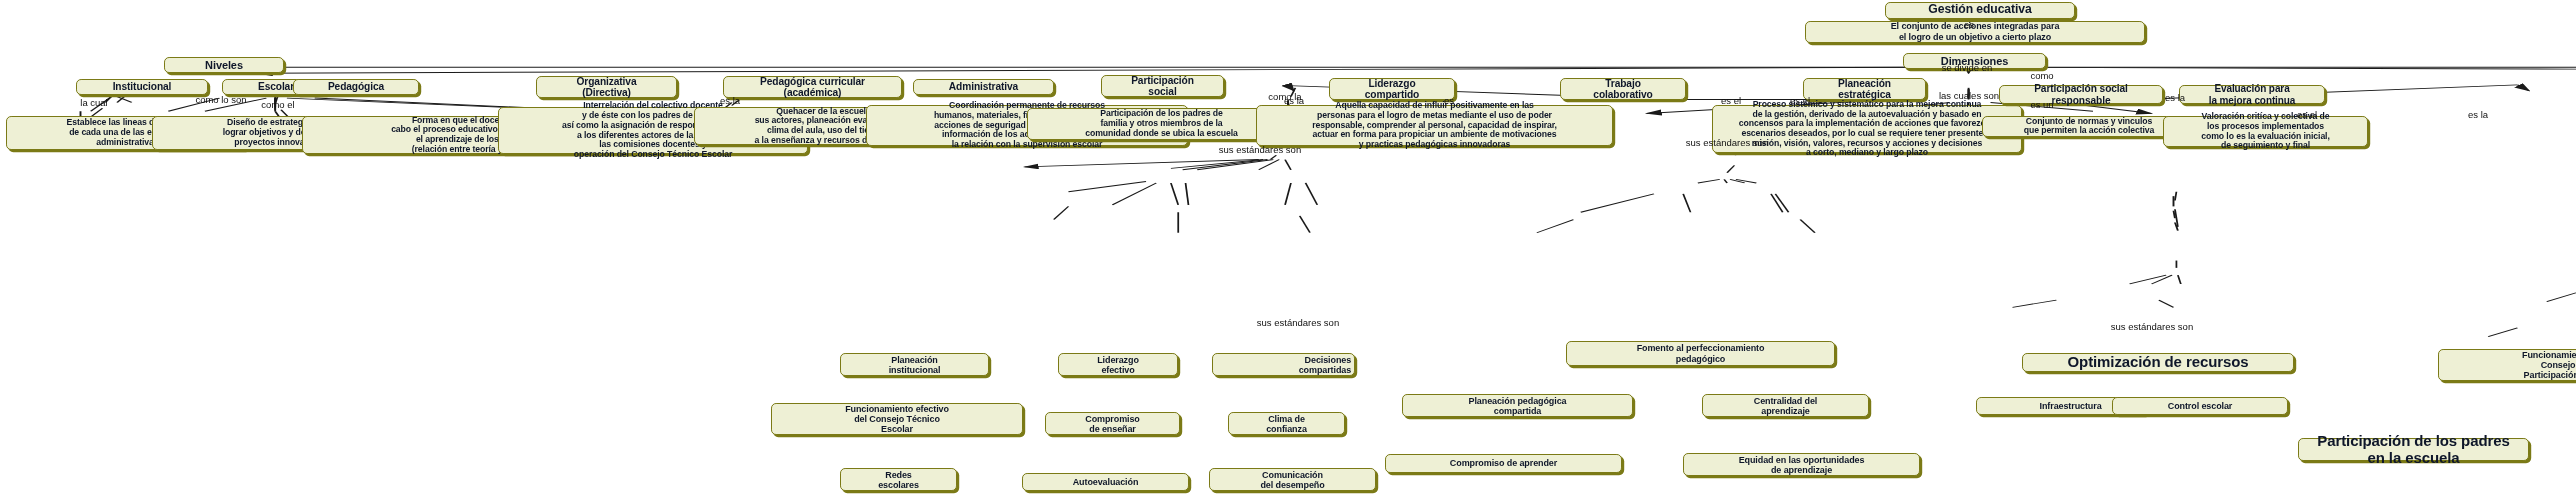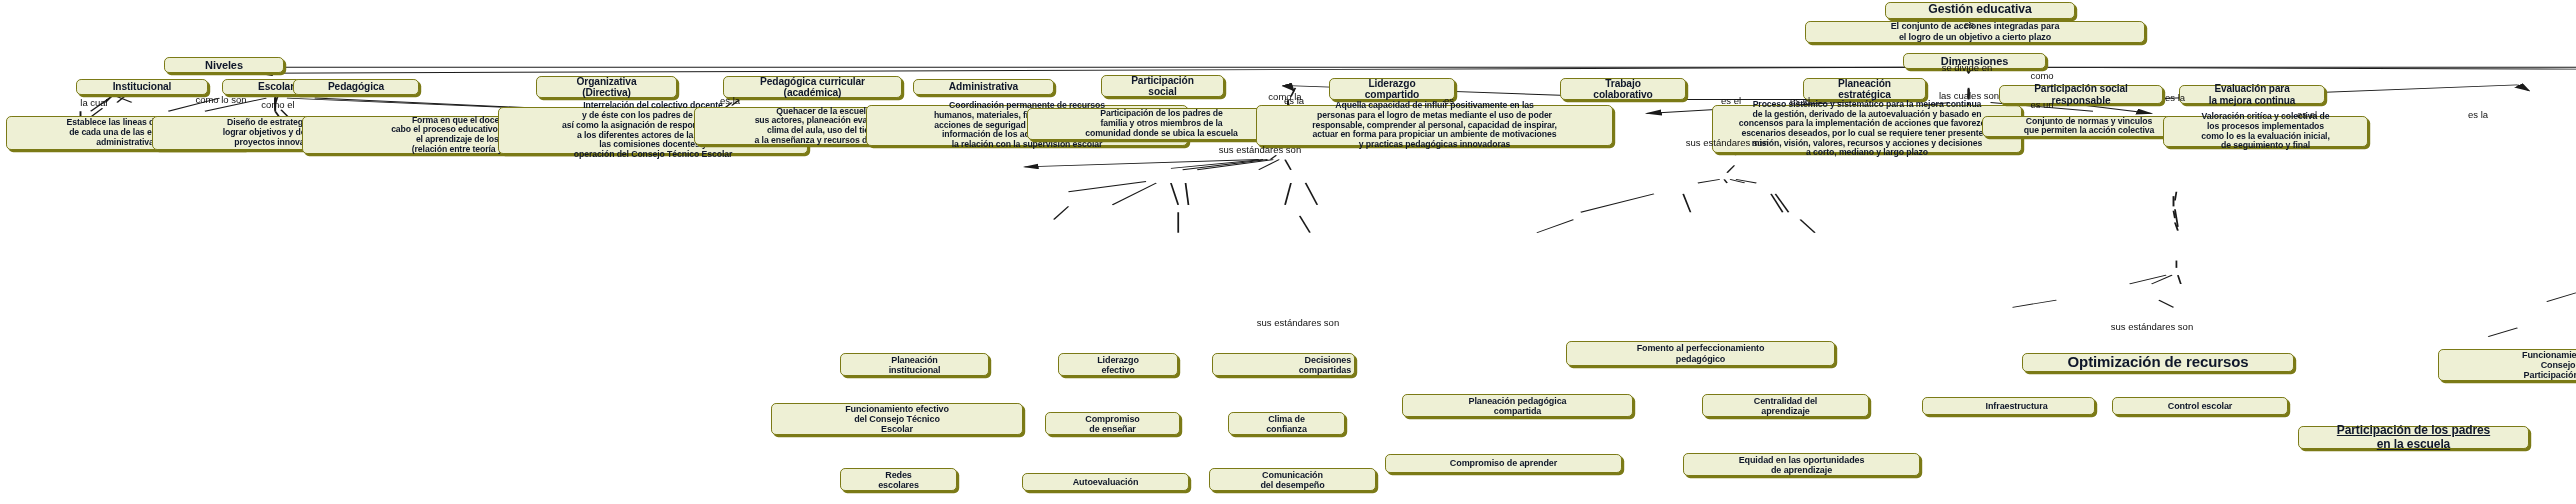--- a/index.html
+++ b/index.html
@@ -456,33 +456,33 @@
     <span>Compromiso de aprender</span>
   </div>
   <div class="node n-small" style="left: 1683px; top: 453px; width: 237px; height: 23.4px; font-size: 9px; justify-content: flex-end;">
     <span>Equidad en las oportunidades
 de aprendizaje</span>
   </div>
 
   <div class="node n-small" style="left: 1988px; top: 353px; width: 272px; height: 19px; font-size: 15px; margin-left: 34px;">
     <span>Optimización de recursos</span>
   </div>
-  <div class="node n-small" style="left: 1922px; top: 397px; width: 173px; height: 17.6px; font-size: 9px; padding-left: 19px;">
+  <div class="node n-small" style="left: 1976px; top: 397px; width: 173px; height: 17.6px; font-size: 9px; padding-left: 19px;">
     <span>Infraestructura</span>
   </div>
   <div class="node n-small" style="left: 2112px; top: 397px; width: 176px; height: 17.6px; font-size: 9px;">
     <span>Control escolar</span>
   </div>
 
   <div class="node n-small" style="left: 2438px; top: 349px; width: 287px; height: 32px; font-size: 9px;">
     <span>Funcionamiento efectivo del
 Consejo Escolar de
 Participación Social (CEPS)</span>
   </div>
-  <div class="node n-small" style="left: 2298px; top: 426px; width: 231px; height: 23.4px; font-size: 12px; text-decoration: underline;">
+  <div class="node n-small" style="left: 2298px; top: 438px; width: 231px; height: 23.4px; font-size: 15px;">
     <span>Participación de los padres
 en la escuela</span>
   </div>
 
   <div class="linklabel" style="left: 1969px; top: 24px; font-size: 9.5px;"><span>es</span></div>
   <div class="linklabel" style="left: 1967px; top: 67px; font-size: 9.5px;"><span>se divide en</span></div>
   <div class="linklabel" style="left: 221px; top: 99px; font-size: 9.5px;"><span>como lo son</span></div>
   <div class="linklabel" style="left: 94px; top: 102px; font-size: 9.5px;"><span>la cual</span></div>
   <div class="linklabel" style="left: 278px; top: 104px; font-size: 9.5px;"><span>como el</span></div>
   <div class="linklabel" style="left: 730px; top: 100px; font-size: 9.5px;"><span>es la</span></div>

